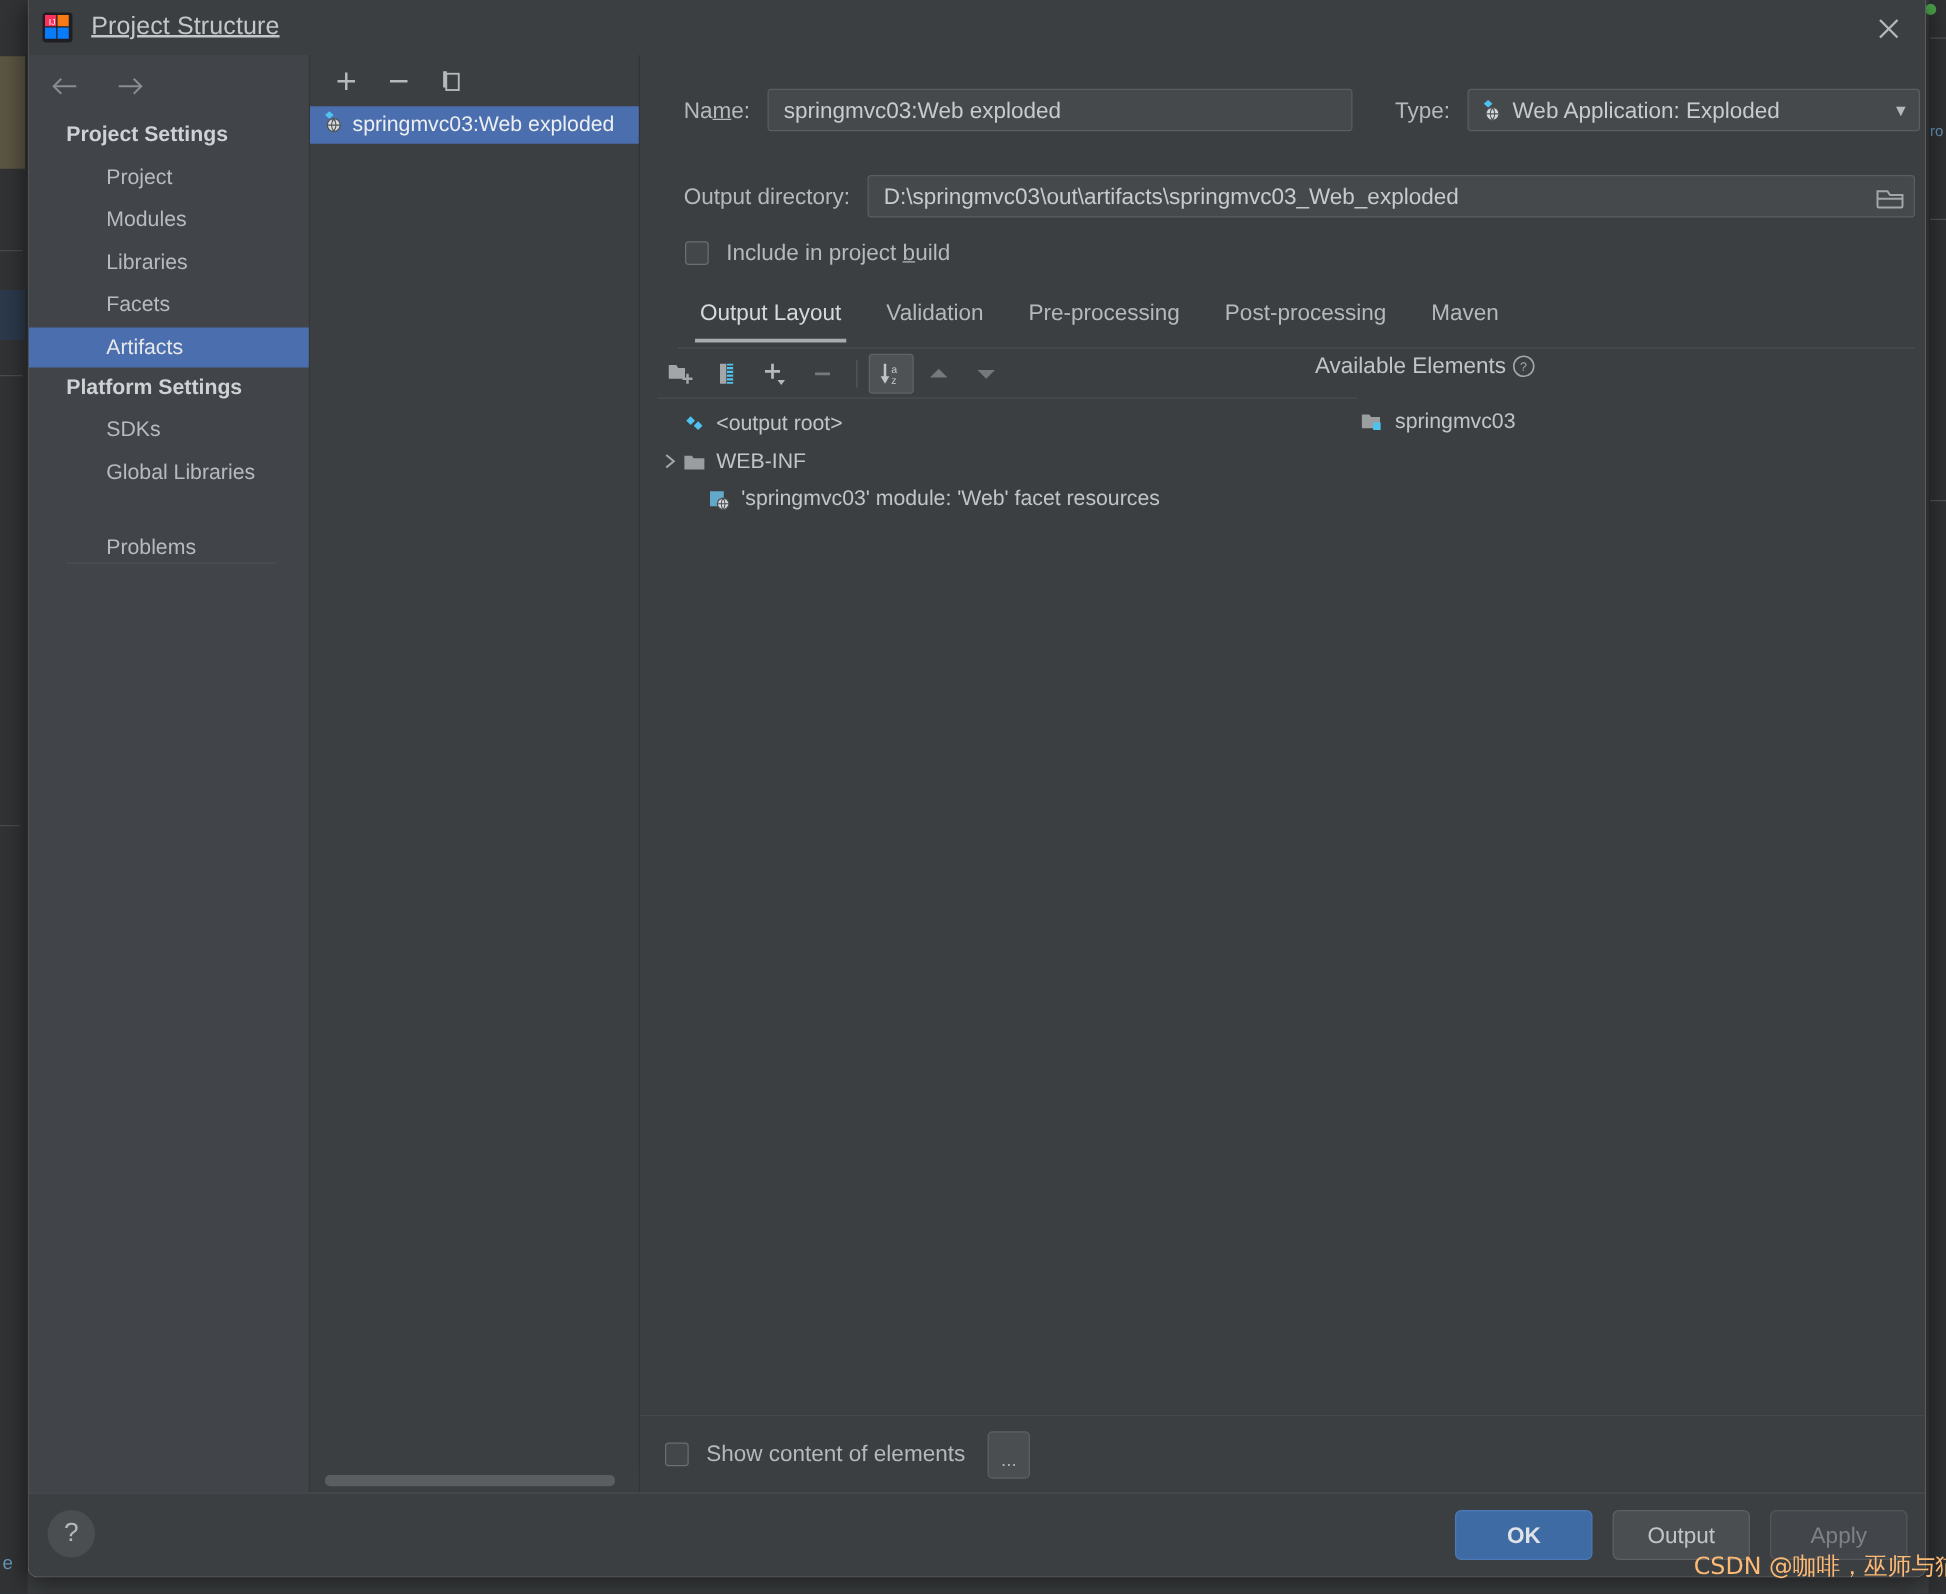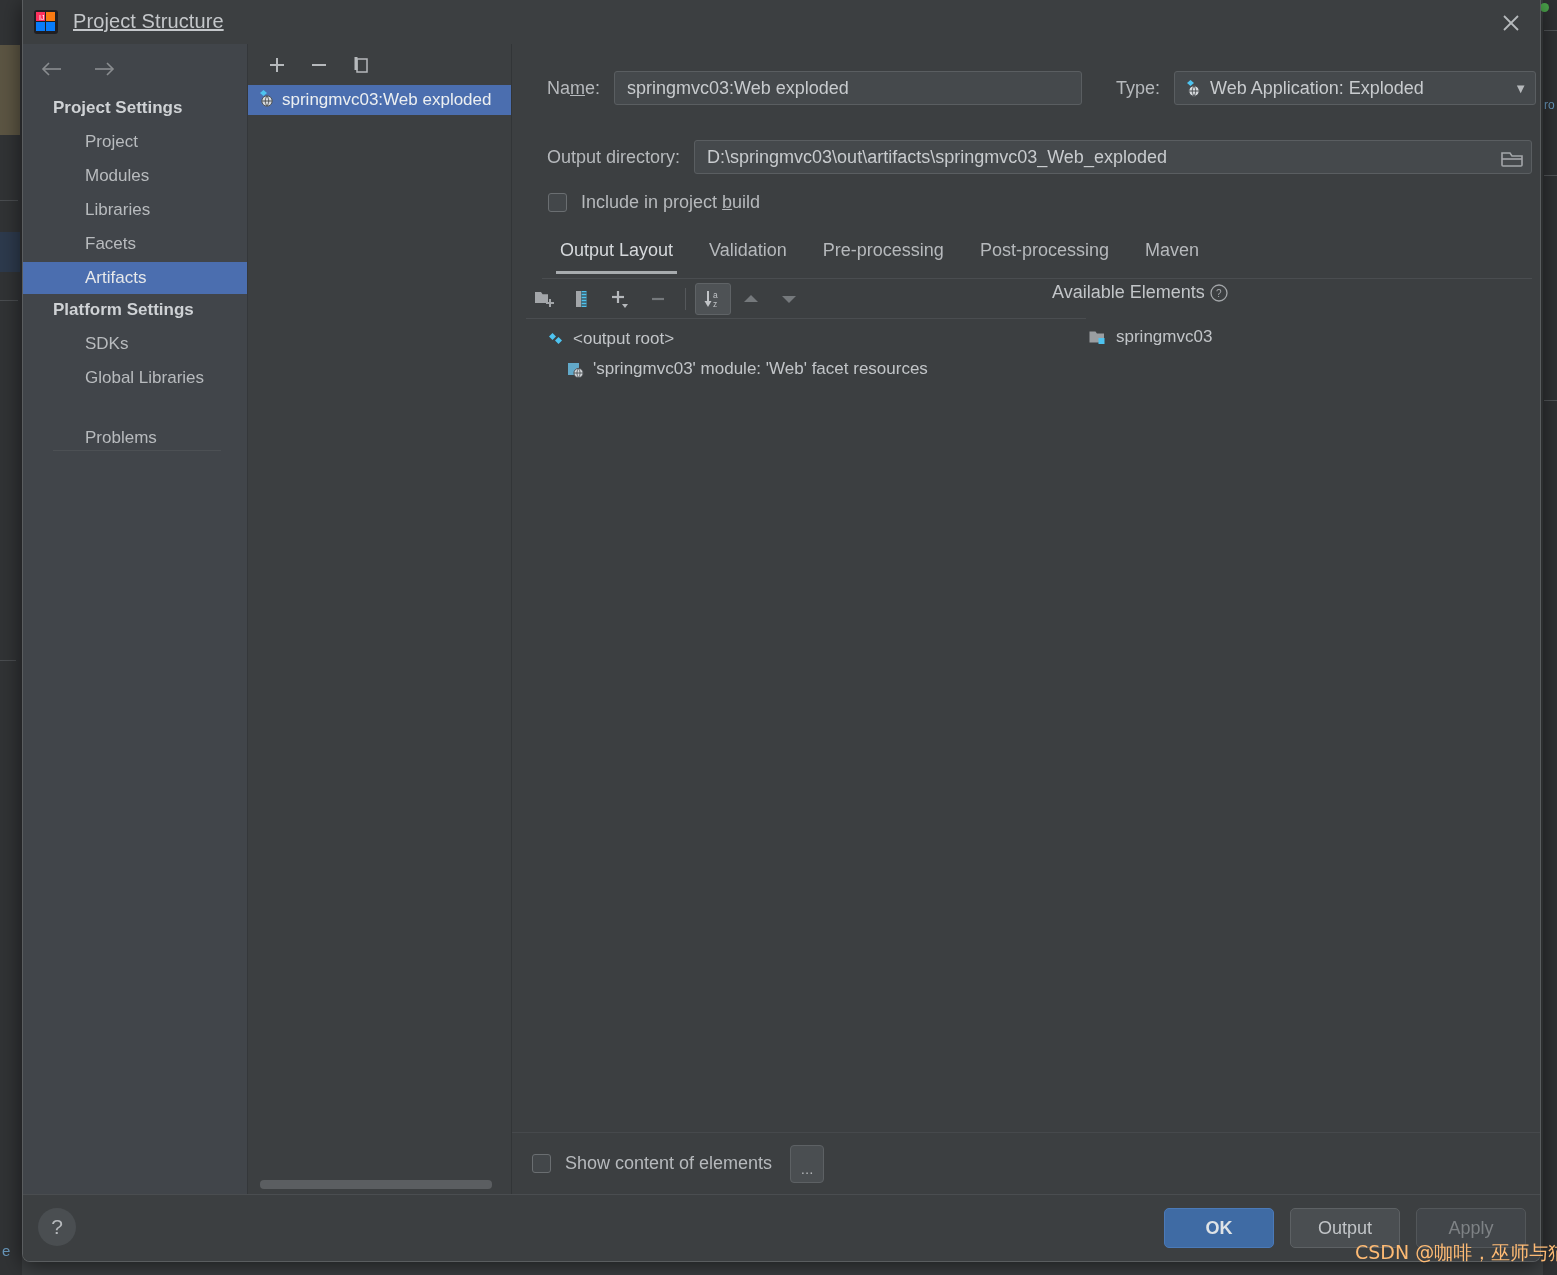--- a/index.html
+++ b/index.html
@@ -783,20 +783,33 @@
           <span class="tindent"></span>
           <span>
             <svg width="19" height="19" viewBox="0 0 19 19" style="display:block">
               <polygon points="3,6.5 6.5,3 10,6.5 6.5,10" fill="#4ec3ef"></polygon>
               <polygon points="9,10.5 12.5,7 16,10.5 12.5,14" fill="#4ec3ef"></polygon>
             </svg>
           </span>
           <span class="tlabel">&lt;output root&gt;</span>
         </div>
 
+        <div class="tnode">
+          <span class="twist">
+            <svg width="12" height="14" viewBox="0 0 12 14">
+              <polyline points="3,2 9,7 3,12" fill="none" stroke="#a3a6a9" stroke-width="1.7"></polyline>
+            </svg>
+          </span>
+          <span>
+            <svg width="19" height="19" viewBox="0 0 19 19" style="display:block">
+              <path d="M1.5 4.5h6l1.4 2H17.5v9h-16z" fill="#9a9ea1"></path>
+            </svg>
+          </span>
+          <span class="tlabel">WEB-INF</span>
+        </div>
 
         <div class="tnode">
           <span class="tindent"></span>
           <span class="tindent"></span>
           <span>
             <svg width="19" height="19" viewBox="0 0 19 19" style="display:block">
               <rect x="2" y="3" width="11" height="12" fill="#62a9c9"></rect>
               <circle cx="12.5" cy="13" r="4.6" fill="#d6d9dc" stroke="#4e5255" stroke-width="1"></circle>
               <path d="M8 13h9M12.5 8.5c2 2.4 2 6.6 0 9M12.5 8.5c-2 2.4-2 6.6 0 9" fill="none" stroke="#4e5255" stroke-width="0.9"></path>
             </svg>

